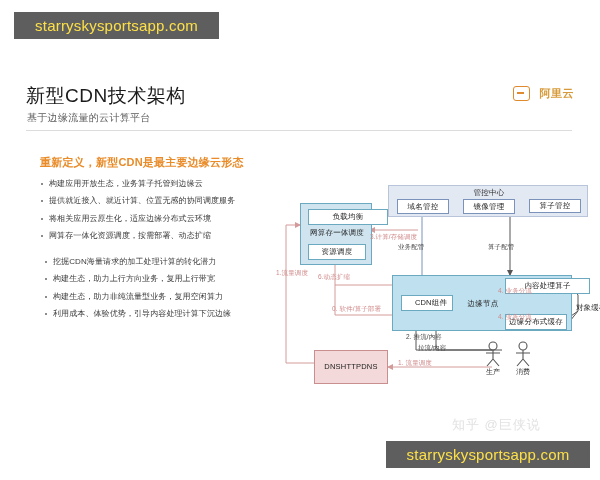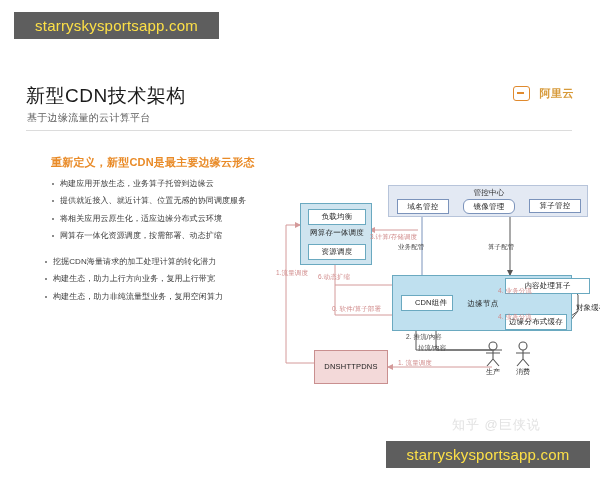--- a/index.html
+++ b/index.html
@@ -104,21 +104,21 @@
     left: 3px;
     top: 4.5px;
     width: 7px;
     height: 2px;
     background: #e08a2e;
   }
 
   
   .left-col { position: absolute; left: 0; top: 0; width: 270px; }
   .section { position: absolute; }
-  #section-0 { left: 51px; top: 105px; width: 225px; }
+  #section-0 { left: 40px; top: 105px; width: 225px; }
   #section-1 { left: 44px; top: 207px; width: 235px; }
   .section-head {
     font-size: 11px;
     font-weight: bold;
     color: #e98b28;
     letter-spacing: .2px;
     margin-bottom: 9px;
   }
   .bullets { list-style: none; margin: 0; padding: 0; }
   .bullets li {
@@ -250,20 +250,21 @@
         <li>将相关应用云原生化，适应边缘分布式云环境</li>
         <li>网算存一体化资源调度，按需部署、动态扩缩</li>
       </ul>
     </div>
 
     <div class="section" id="section-1">
       <ul class="bullets">
         <li>挖掘CDN海量请求的加工处理计算的转化潜力</li>
         <li>构建生态，助力上行方向业务，复用上行带宽</li>
         <li>构建生态，助力非纯流量型业务，复用空闲算力</li>
+        <li>利用成本、体验优势，引导内容处理计算下沉边缘</li>
       </ul>
     </div>
   </div>
 
   <div id="diagram">
 
     <svg width="330" height="270">
       <defs>
         <marker id="ah-pink" markerWidth="6" markerHeight="6" refX="5" refY="3" orient="auto">
           <path d="M0,0 L6,3 L0,6 z" fill="#d49a9a"></path>
@@ -297,29 +298,29 @@
       <path d="M222,222 L118,222" fill="none" stroke="#d49a9a" stroke-width="1" marker-end="url(#ah-pink)"></path>
 
       <path d="M256,150 L226,150" fill="none" stroke="#7b93bb" stroke-width="1" marker-end="url(#ah-gray)"></path>
       <path d="M226,176 L256,176" fill="none" stroke="#7b93bb" stroke-width="1" marker-end="url(#ah-gray)"></path>
 
       <path d="M300,140 L308,150 L308,166 L300,176" fill="none" stroke="#555" stroke-width="1"></path>
       <path d="M308,166 L294,176" fill="none" stroke="#555" stroke-width="1" marker-end="url(#ah-dark)"></path>
     </svg>
 
     <div class="node grp-sched" style="left:30px; top:58px; width:72px; height:62px; display:block;">
-      <div class="node sub-white" style="left:7px; top:5px; width:58px; height:16px;">负载均衡</div>
+      <div class="node sub-white" style="left:7px; top:5px; width:80px; height:16px;">负载均衡</div>
       <div style="position:absolute; left:0; top:24px; width:72px; text-align:center; font-size:7.5px;">网算存一体调度</div>
       <div class="node sub-white" style="left:7px; top:40px; width:58px; height:16px;">资源调度</div>
     </div>
 
     <div class="node grp-ctrl" style="left:118px; top:40px; width:200px; height:32px; display:block;">
       <div style="position:absolute; left:0; top:2px; width:200px; text-align:center; font-size:7.5px;">管控中心</div>
       <div class="node sub-ctrl" style="left:8px; top:13px; width:52px; height:15px;">域名管控</div>
-      <div class="node sub-ctrl" style="left:74px; top:13px; width:52px; height:15px;border-radius:6px;">镜像管理</div>
+      <div class="node sub-ctrl" style="left:74px; top:13px; width:52px; height:15px;">镜像管理</div>
       <div class="node sub-ctrl" style="left:140px; top:13px; width:52px; height:14px;">算子管控</div>
     </div>
 
     <div class="node grp-edge" style="left:122px; top:130px; width:180px; height:56px; display:block;">
       <div class="node sub-edge" style="left:8px; top:19px; width:52px; height:16px;padding-left:8px;">CDN组件</div>
       <div style="position:absolute; left:66px; top:23px; width:48px; text-align:center; font-size:7.5px;">边缘节点</div>
       <div class="node sub-edge" style="left:112px; top:2px; width:85px; height:16px;">内容处理算子</div>
       <div class="node sub-edge" style="left:112px; top:38px; width:62px; height:16px;">边缘分布式缓存</div>
     </div>
 

